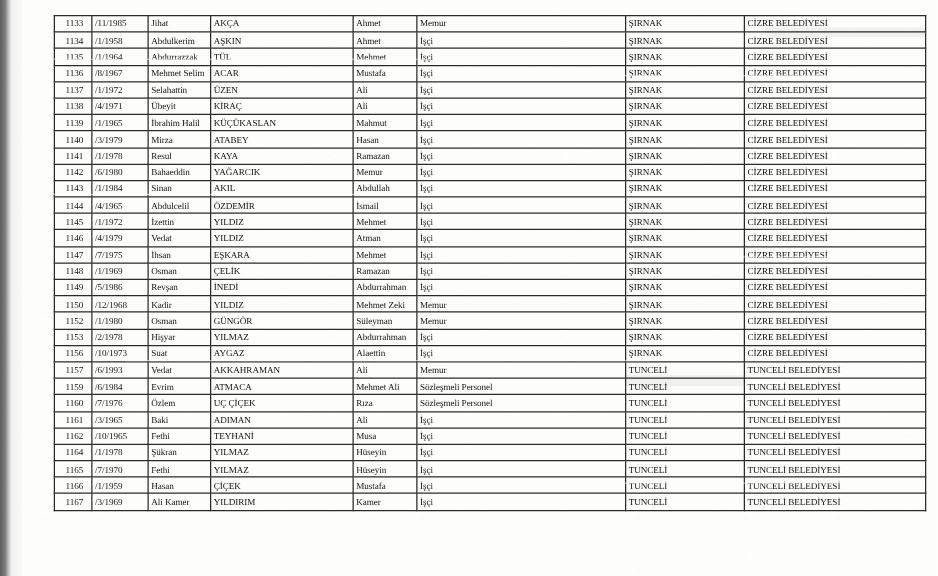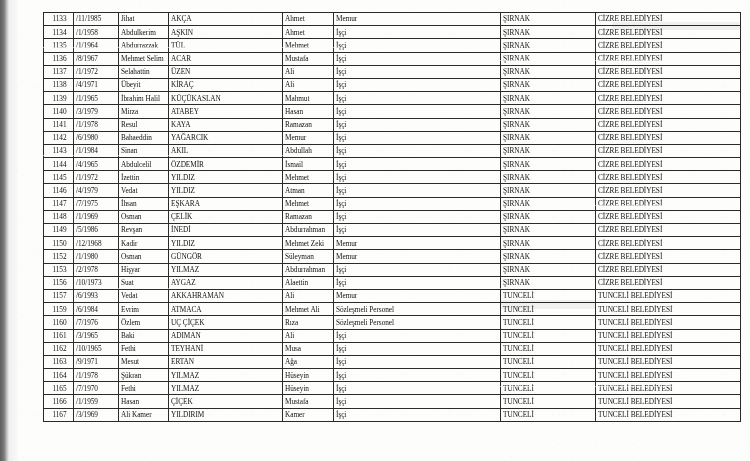--- a/index.html
+++ b/index.html
@@ -383,30 +383,20 @@
           <td class="c-id">1162</td>
           <td class="c-date">/10/1965</td>
           <td class="c-first">Fethi</td>
           <td class="c-last">TEYHANİ</td>
           <td class="c-father">Musa</td>
           <td class="c-title">İşçi</td>
           <td class="c-province">TUNCELİ</td>
           <td class="c-institution">TUNCELİ BELEDİYESİ</td>
         </tr>
         <tr>
-          <td class="c-id">1163</td>
-          <td class="c-date">/9/1971</td>
-          <td class="c-first">Mesut</td>
-          <td class="c-last">ERTAN</td>
-          <td class="c-father">Ağa</td>
-          <td class="c-title">İşçi</td>
-          <td class="c-province">TUNCELİ</td>
-          <td class="c-institution">TUNCELİ BELEDİYESİ</td>
-        </tr>
-        <tr>
           <td class="c-id">1164</td>
           <td class="c-date">/1/1978</td>
           <td class="c-first">Şükran</td>
           <td class="c-last">YILMAZ</td>
           <td class="c-father">Hüseyin</td>
           <td class="c-title">İşçi</td>
           <td class="c-province">TUNCELİ</td>
           <td class="c-institution">TUNCELİ BELEDİYESİ</td>
         </tr>
         <tr>

